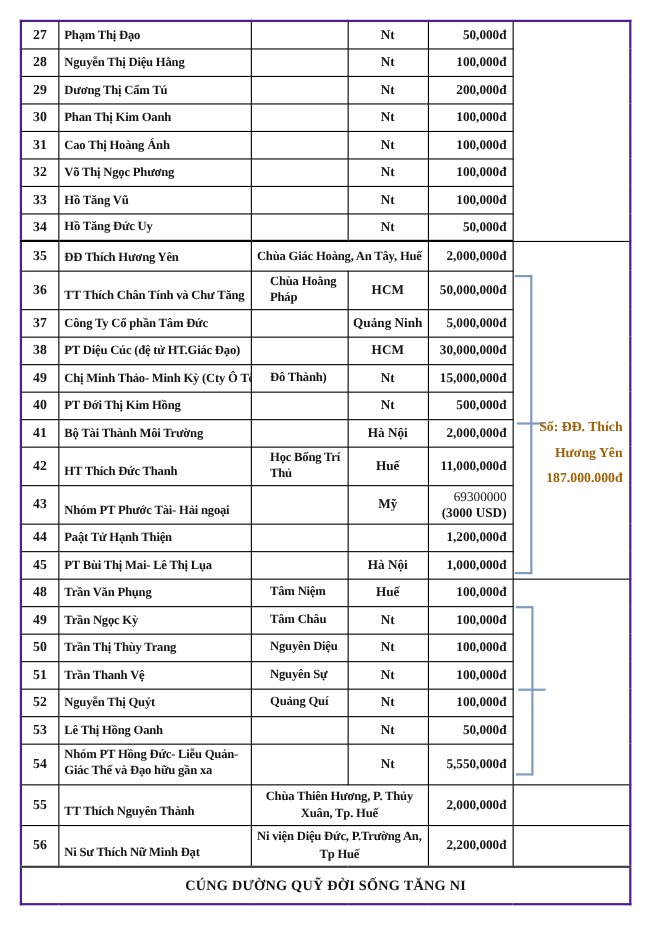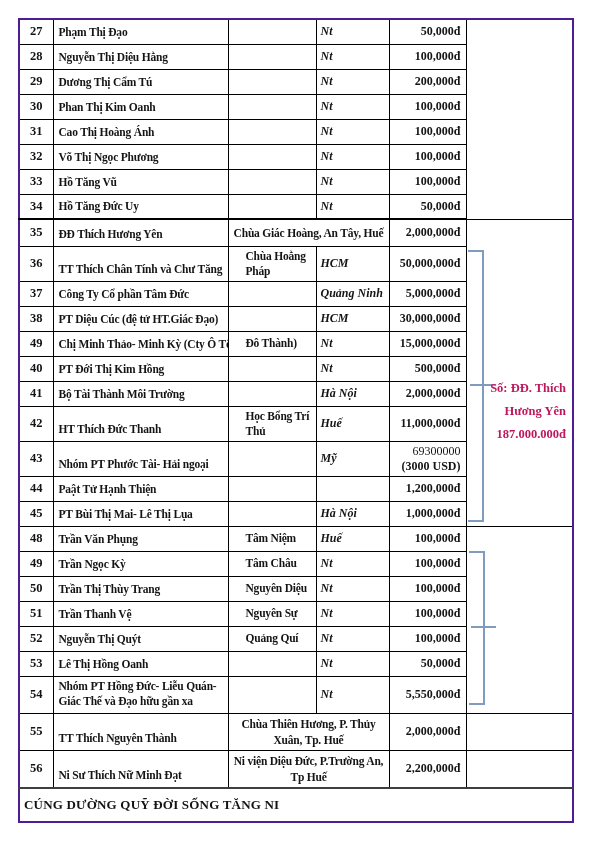--- a/index.html
+++ b/index.html
@@ -20,39 +20,39 @@
     padding:2px 4px;overflow:hidden;vertical-align:middle;
   }
   .donations tr{height:25px;}
   .donations tr.r35{height:27px;padding-left:46px;}
   td.no{text-align:center;font-size:12.5px;padding:0;}
   td.name{font-size:11.5px;letter-spacing:-0.2px;vertical-align:bottom;
           padding:2px 2px 4px 5px;line-height:15px;}
   td.name.nowrap{white-space:nowrap;padding-right:0;}
   td.note{font-size:11.5px;letter-spacing:-0.2px;padding-left:17px;line-height:15px;}
   td.note.merged{text-align:center;padding-left:2px;padding-right:2px;line-height:16px;}
-  td.loc{text-align:left;font-style:italic;}
+  td.loc{text-align:center;}
   td.amt{text-align:right;padding-right:5px;}
   .amt-light{font-weight:normal;}
   tr.thick td{border-bottom:2px solid #000;}
   tr.footer-row{height:34px;}
-  tr.footer-row td{border-top:2px solid #3f3f3f;font-size:13px;letter-spacing:.2px;}
+  tr.footer-row td{border-top:2px solid #3f3f3f;text-align:center;font-size:13px;letter-spacing:.2px;}
 
   
   .br{position:absolute;background:#7f9cbe;}
   .b1v{left:482px;top:250px;width:2px;height:272px;}
   .b1t{left:468px;top:250px;width:15px;height:2px;}
   .b1b{left:468px;top:520px;width:15px;height:2px;}
   .b1m{left:470px;top:384px;width:25px;height:2px;}
   .b2v{left:483px;top:551px;width:2px;height:154px;}
   .b2t{left:469px;top:551px;width:15px;height:2px;}
   .b2b{left:469px;top:703px;width:15px;height:2px;}
   .b2m{left:471px;top:626px;width:25px;height:2px;}
 
-  .side-note{position:absolute;text-align:right;font-weight:bold;color:#be185d;}
+  .side-note{position:absolute;text-align:right;font-weight:bold;color:#a16207;}
   .side-note-1{left:486px;top:377px;width:80px;font-size:12.5px;line-height:23px;}
   .side-note-2{left:488px;top:611px;width:84px;font-size:12.5px;line-height:26px;}
 </style>
 </head>
 <body>
 
 <div class="sheet">
 
   <table class="donations">
     <colgroup>

